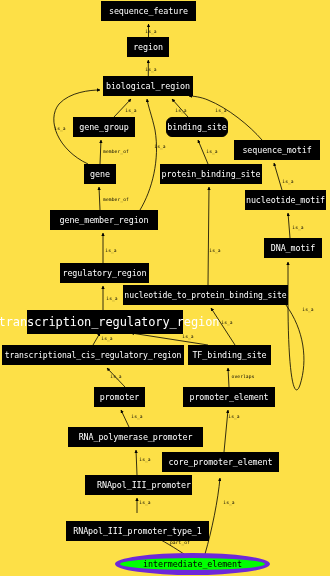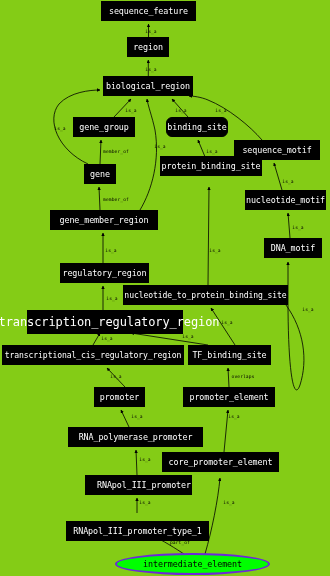--- a/index.html
+++ b/index.html
@@ -4,21 +4,21 @@
 <style>
   html, body {
     margin: 0;
     padding: 0;
     background: #ffffff;
   }
   #graph-root {
     position: relative;
     width: 330px;
     height: 576px;
-    background: #84cc16;
+    background: #fde047;
     overflow: hidden;
     font-family: "DejaVu Sans Mono", monospace;
   }
   svg#edge-layer {
     position: absolute;
     left: 0;
     top: 0;
     width: 330px;
     height: 576px;
   }
@@ -45,21 +45,21 @@
     display: flex;
     align-items: center;
     justify-content: center;
     white-space: nowrap;
     letter-spacing: -0.1px;
   }
   .node-ellipse {
     position: absolute;
     box-sizing: border-box;
     background: #00ff00;
-    border: 2px solid #6d28d9;
+    border: 5px solid #6d28d9;
     border-radius: 50%;
     color: #000000;
     font-family: "DejaVu Sans Mono", monospace;
     font-size: 8.4px;
     line-height: 1;
     display: flex;
     align-items: center;
     justify-content: center;
     white-space: nowrap;
     letter-spacing: -0.1px;
@@ -174,21 +174,21 @@
     </div>
   <div class="node-box" style="left:166px;top:117px;width:62px;height:20px;border-radius:6px;">
       <span>binding_site</span>
     </div>
   <div class="node-box" style="left:234px;top:140px;width:86px;height:20px;">
       <span>sequence_motif</span>
     </div>
   <div class="node-box" style="left:84px;top:164px;width:32px;height:20px;text-align:right;">
       <span>gene</span>
     </div>
-  <div class="node-box" style="left:160px;top:156px;width:102px;height:20px;">
+  <div class="node-box" style="left:160px;top:164px;width:102px;height:20px;">
       <span>protein_binding_site</span>
     </div>
   <div class="node-box" style="left:245px;top:190px;width:81px;height:20px;">
       <span>nucleotide_motif</span>
     </div>
   <div class="node-box" style="left:50px;top:210px;width:108px;height:20px;align-items:center;">
       <span>gene_member_region</span>
     </div>
   <div class="node-box" style="left:264px;top:238px;width:58px;height:20px;align-items:center;">
       <span>DNA_motif</span>

